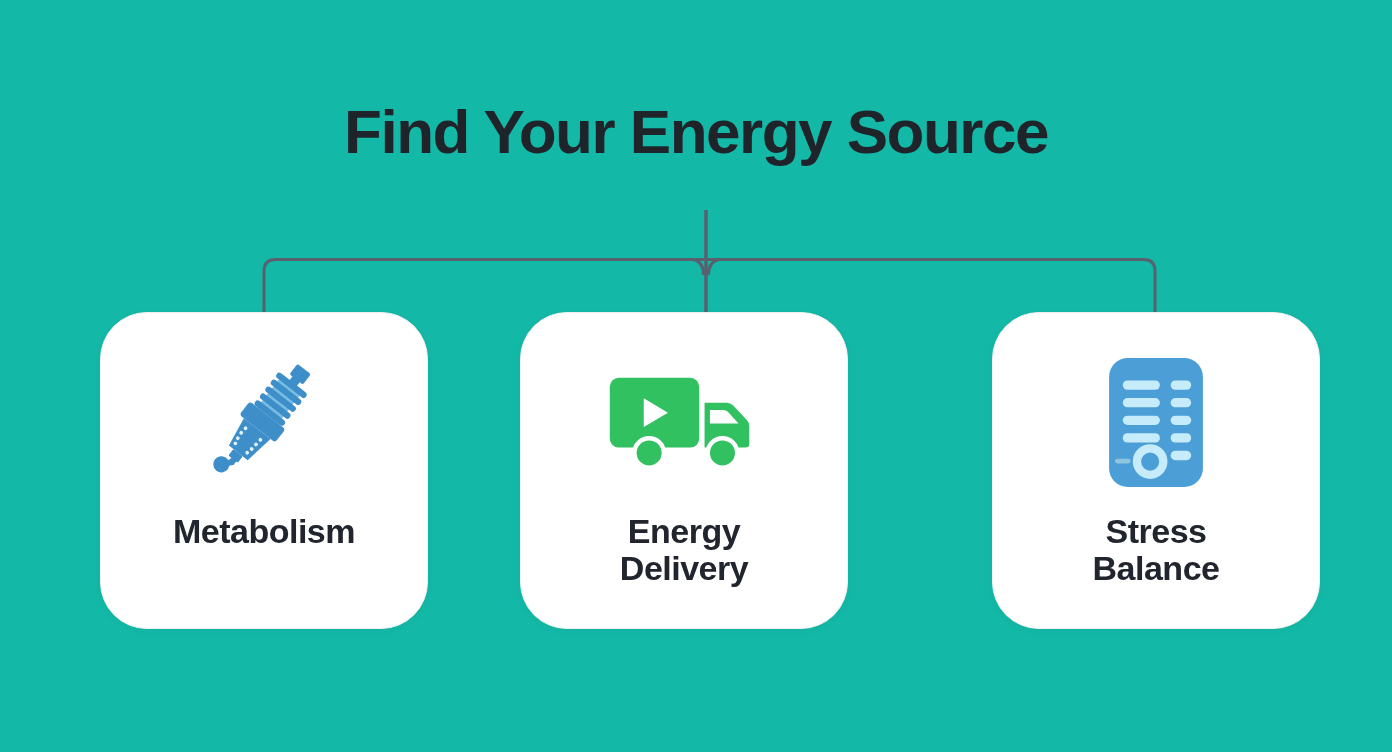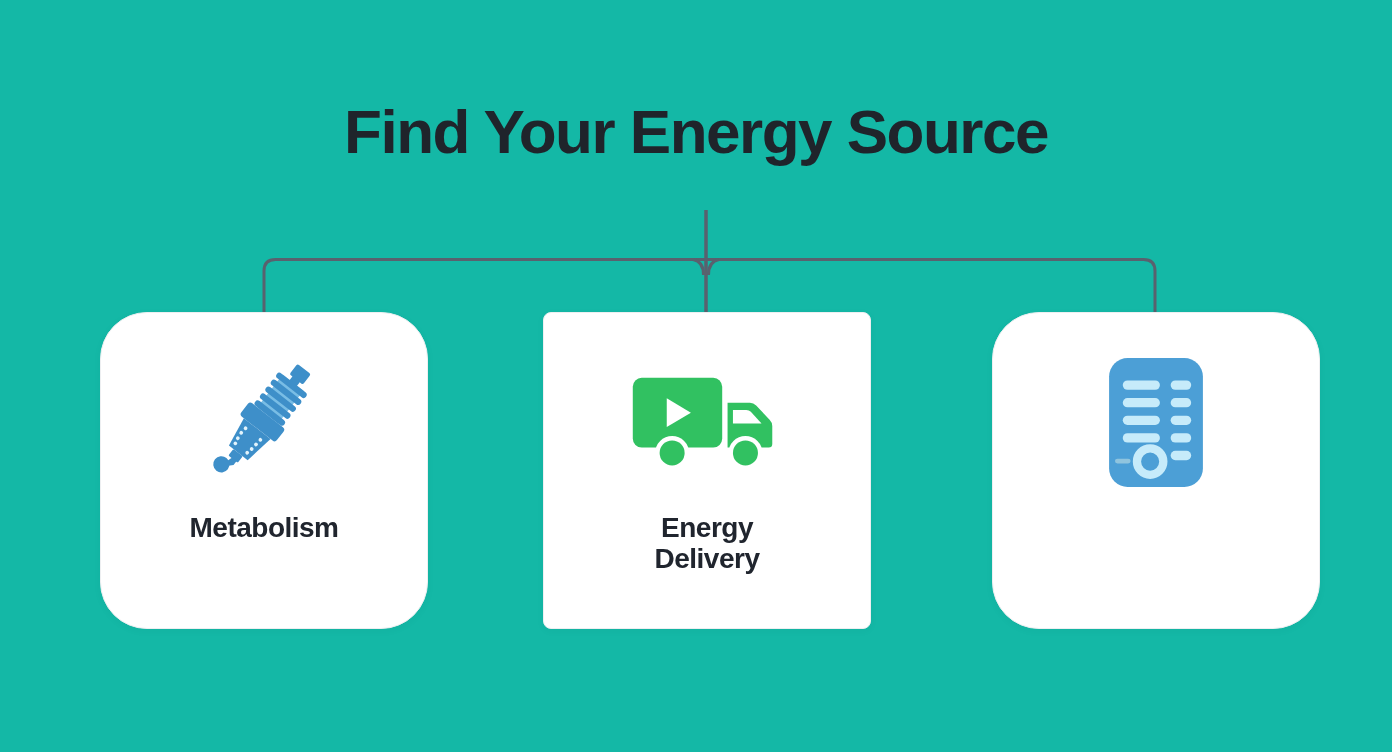--- a/index.html
+++ b/index.html
@@ -14,27 +14,27 @@
   }
   .connector-svg{position:absolute;top:0;left:0;width:1392px;height:752px;pointer-events:none;}
   .card{
     position:absolute;top:312px;width:328px;height:317px;
     background:#ffffff;border:1.5px solid #edeff1;border-radius:47px;
     box-shadow:0 2px 8px rgba(0,0,0,0.035);
     display:flex;flex-direction:column;align-items:center;box-sizing:border-box;
     cursor:pointer;
   }
   .card-1{left:100px;}
-  .card-2{left:543px;border-radius:8px;}
+  .card-2{left:520px;}
   .card-3{left:992px;}
   .icon-wrap{
     height:150px;margin-top:34px;display:flex;align-items:center;justify-content:center;
   }
   .card-label{
-    margin-top:16px;text-align:center;font-size:28px;font-weight:700;
+    margin-top:16px;text-align:center;font-size:34px;font-weight:700;
     color:#20252e;line-height:1.1;letter-spacing:-0.5px;white-space:pre-line;
   }
 </style>
 </head>
 <body>
 
 <div class="canvas">
 
   <div class="page-title">Find Your Energy Source</div>
 
@@ -119,15 +119,17 @@
           <rect x="63" y="23" width="21" height="9.5" rx="4.75"></rect>
           <rect x="63" y="41" width="21" height="9.5" rx="4.75"></rect>
           <rect x="63" y="59" width="21" height="9.5" rx="4.75"></rect>
           <rect x="63" y="77" width="21" height="9.5" rx="4.75"></rect>
           <rect x="63" y="95" width="21" height="9.5" rx="4.75"></rect>
         </g>
         <rect x="6" y="103" width="16" height="5" rx="2.5" fill="#8fc4de"></rect>
         <circle cx="42" cy="106" r="13.5" fill="none" stroke-width="8.5" stroke="#c6ebfa"></circle>
       </svg>
     </div>
+    <div class="card-label">Stress
+Balance</div>
   </div>
 
 </div>
 
 </body></html>

